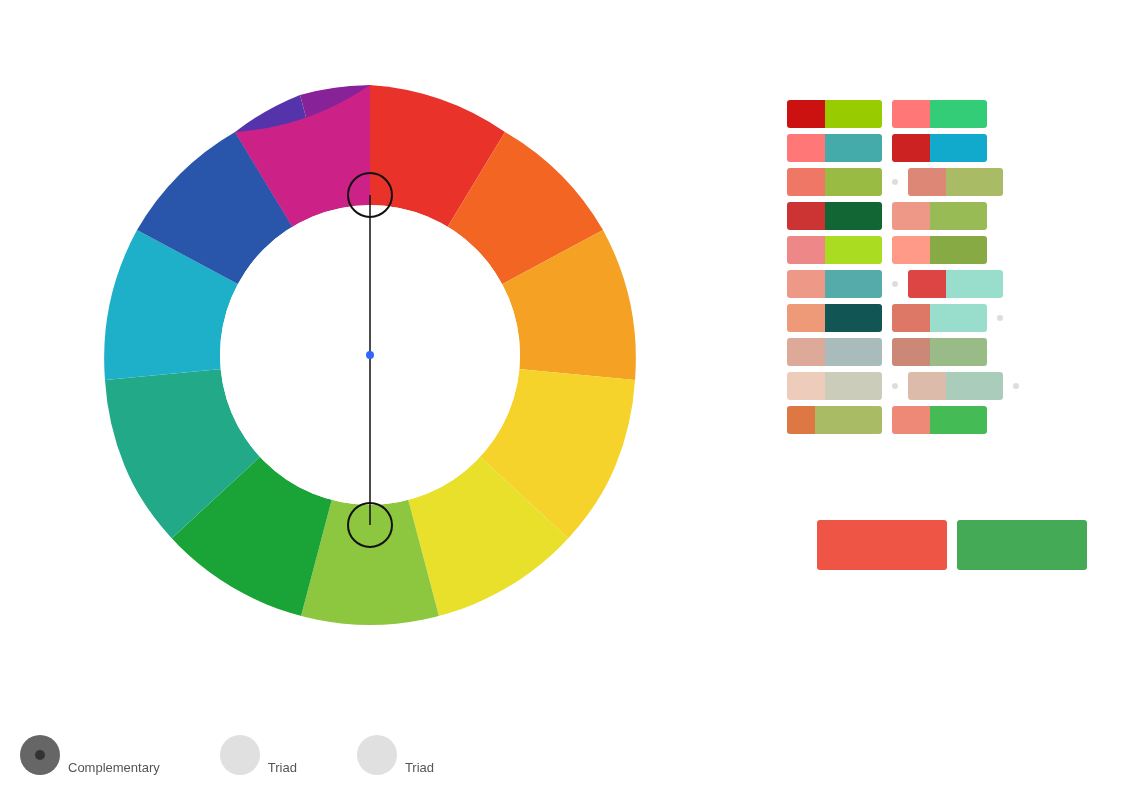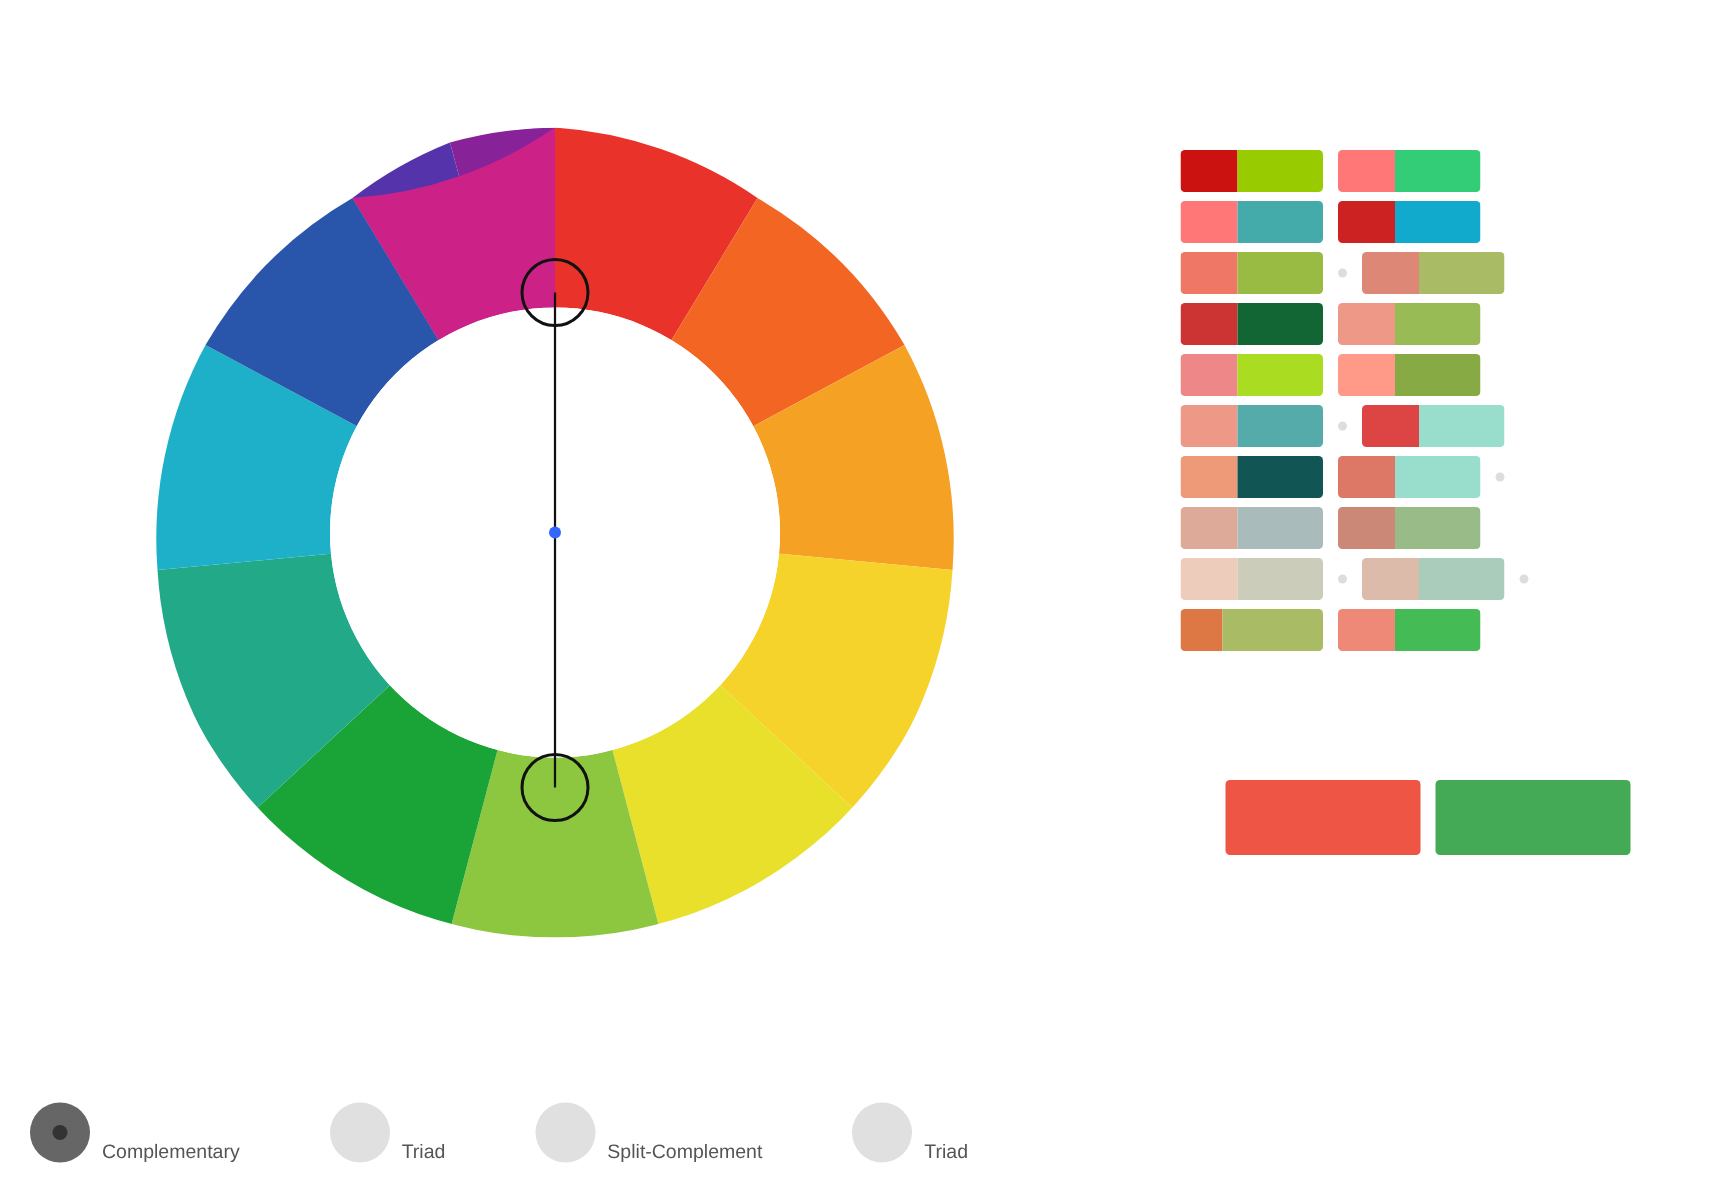--- a/index.html
+++ b/index.html
@@ -312,19 +312,15 @@
       <div class="inner-dot"></div>
     </div>
     <span class="nav-label">Complementary</span>
   </div>
   <div class="nav-item">
     <div class="nav-circle"></div>
     <span class="nav-label">Triad</span>
   </div>
   <div class="nav-item">
     <div class="nav-circle"></div>
-    <span class="nav-label">Split-Complement</span>
-  </div>
-  <div class="nav-item">
-    <div class="nav-circle"></div>
     <span class="nav-label">Triad</span>
   </div>
 </div>
 
 </body></html>

